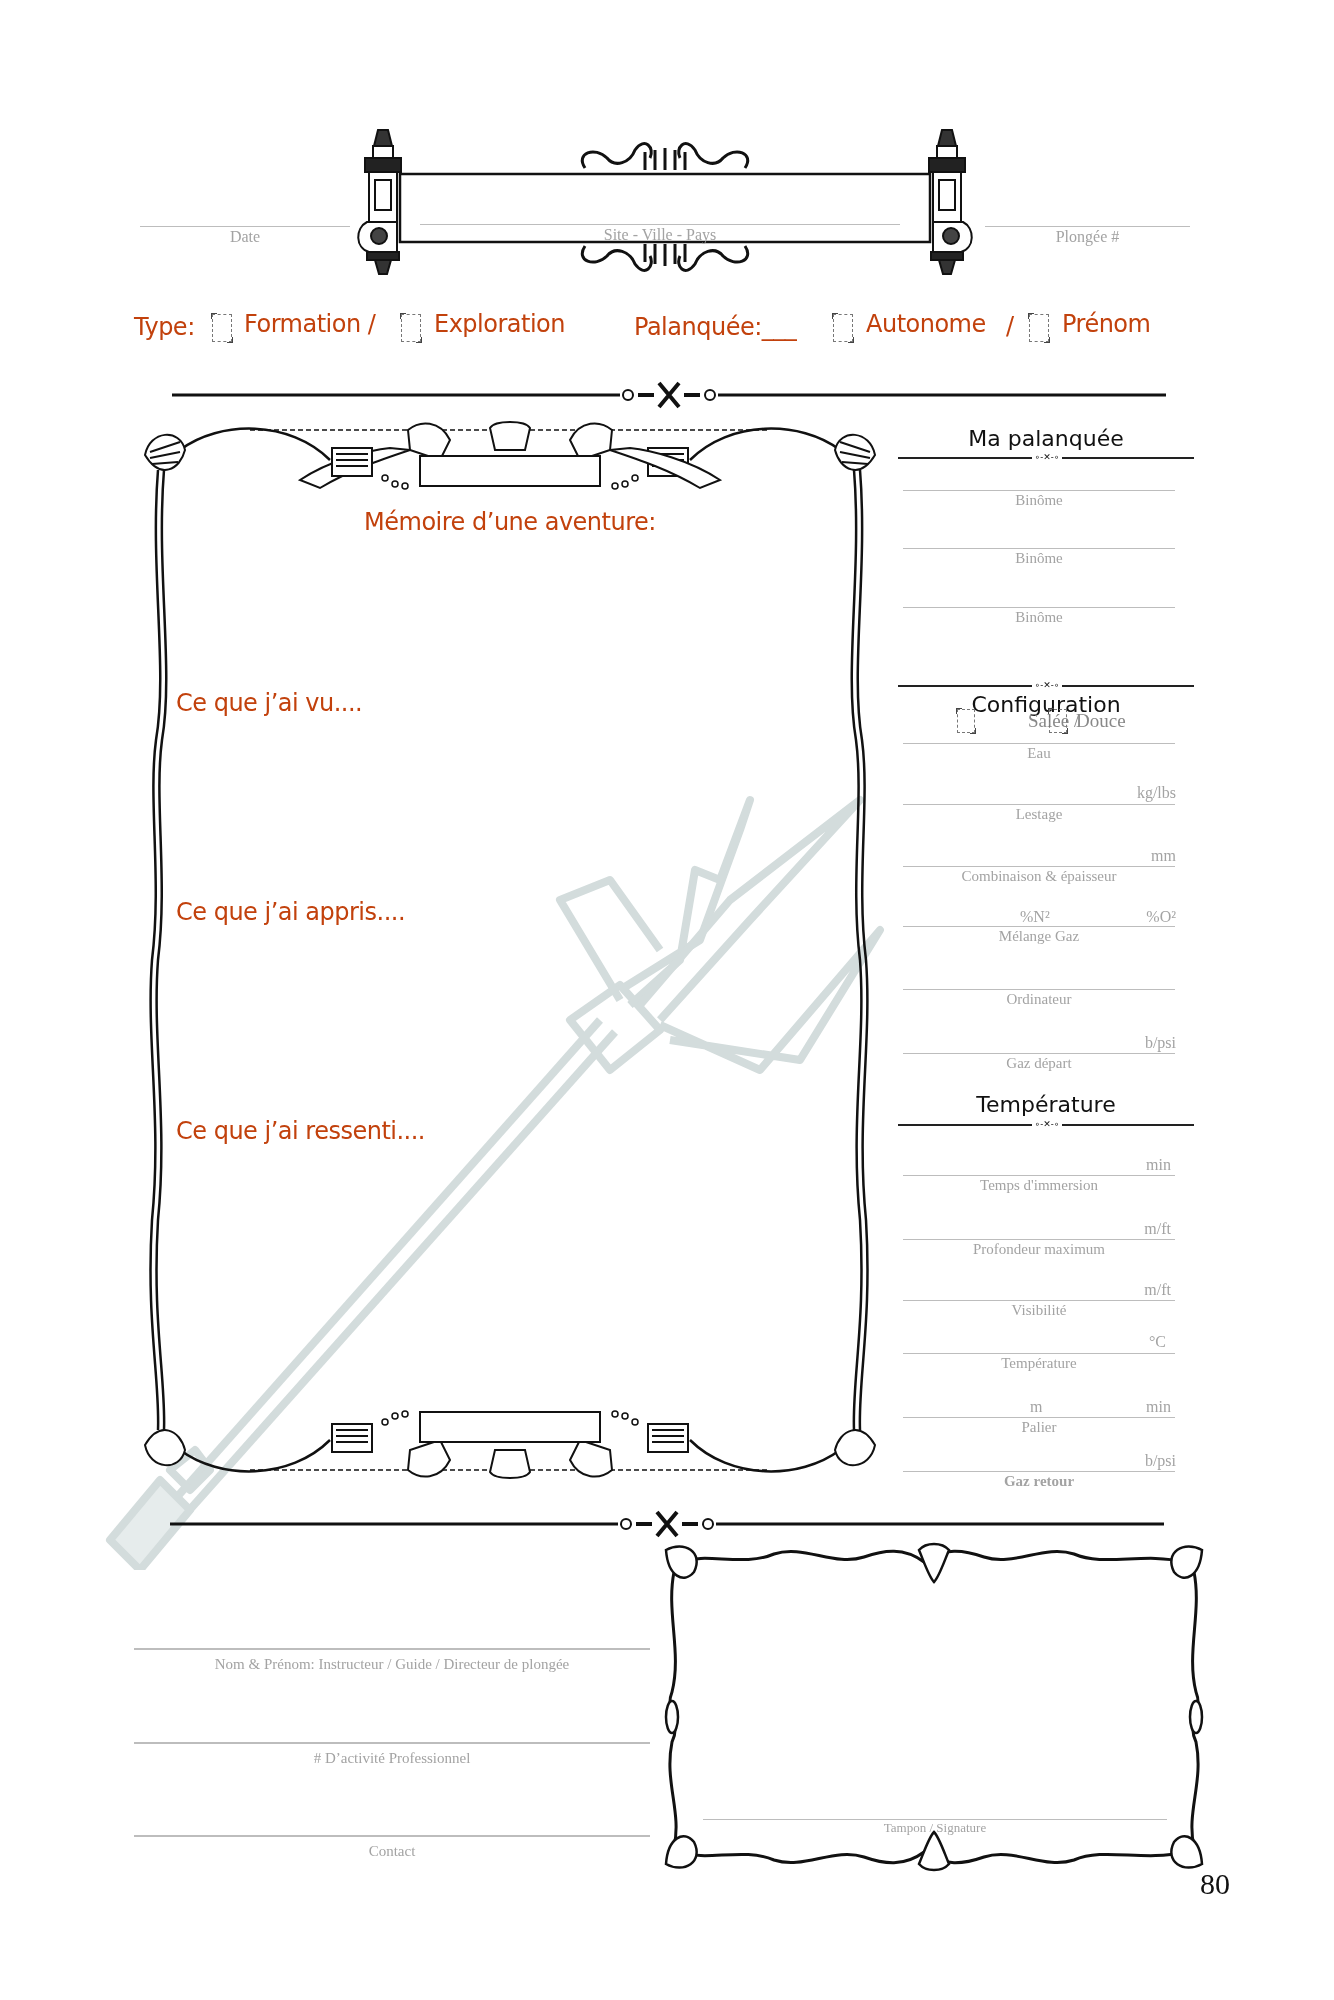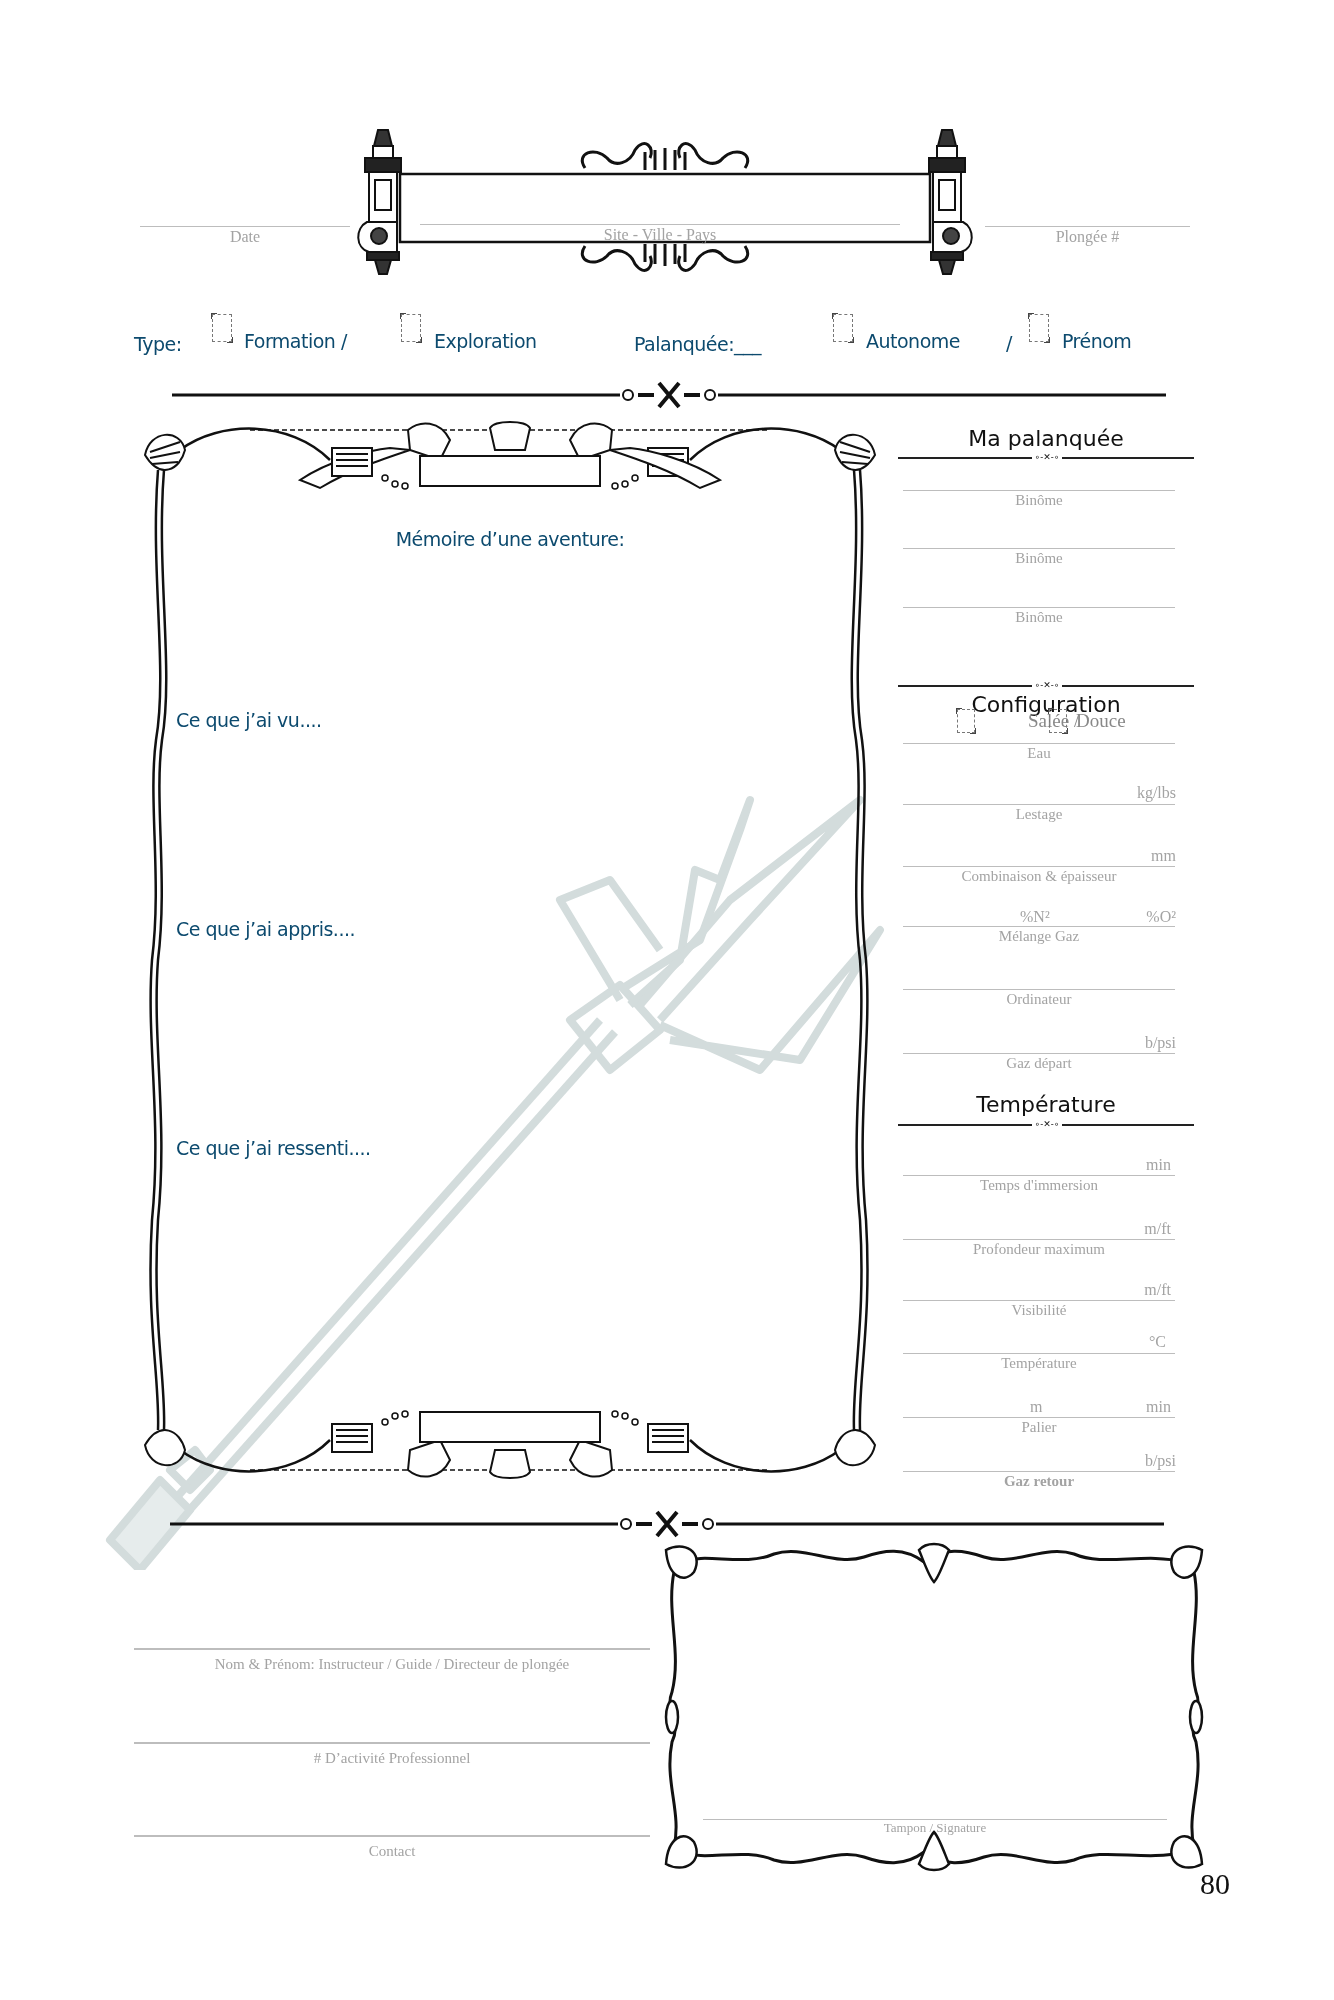--- a/index.html
+++ b/index.html
@@ -1,21 +1,21 @@
 <!DOCTYPE html>
 <html><head>
 <meta charset="utf-8">
 <style>
   html,body{margin:0;padding:0;background:#fff;}
   body{width:1334px;height:2000px;position:relative;overflow:hidden;font-family:"Liberation Sans",sans-serif;}
   .abs{position:absolute;}
   .lbl{color:#a3a3a3;font-family:"Liberation Serif",serif;font-size:16px;text-align:center;white-space:nowrap;}
   .gl{position:absolute;height:1px;background:#bdbdbd;}
   .bl{position:absolute;height:2px;background:#222;}
-  .big{color:#0c4a6e;font-family:"DejaVu Sans",sans-serif;font-size:19px;white-space:nowrap;letter-spacing:-0.5px;margin-top:20px;}
+  .big{color:#c2410c;font-family:"DejaVu Sans",sans-serif;font-size:24px;white-space:nowrap;letter-spacing:-0.5px;}
   .sectt{color:#111;font-family:"DejaVu Sans",sans-serif;font-size:22px;text-align:center;white-space:nowrap;}
   .cb{position:absolute;width:20px;height:28px;border:1px dashed #777;box-sizing:border-box;}
   .cb:before,.cb:after{content:"";position:absolute;width:5px;height:5px;border:1.5px solid #444;}
   .cb:before{left:-2px;top:-2px;border-right:none;border-bottom:none;}
   .cb:after{right:-2px;bottom:-2px;border-left:none;border-top:none;}
   .unit{color:#a3a3a3;font-family:"Liberation Serif",serif;font-size:16px;white-space:nowrap;position:absolute;}
 </style>
 </head>
 <body>
 

